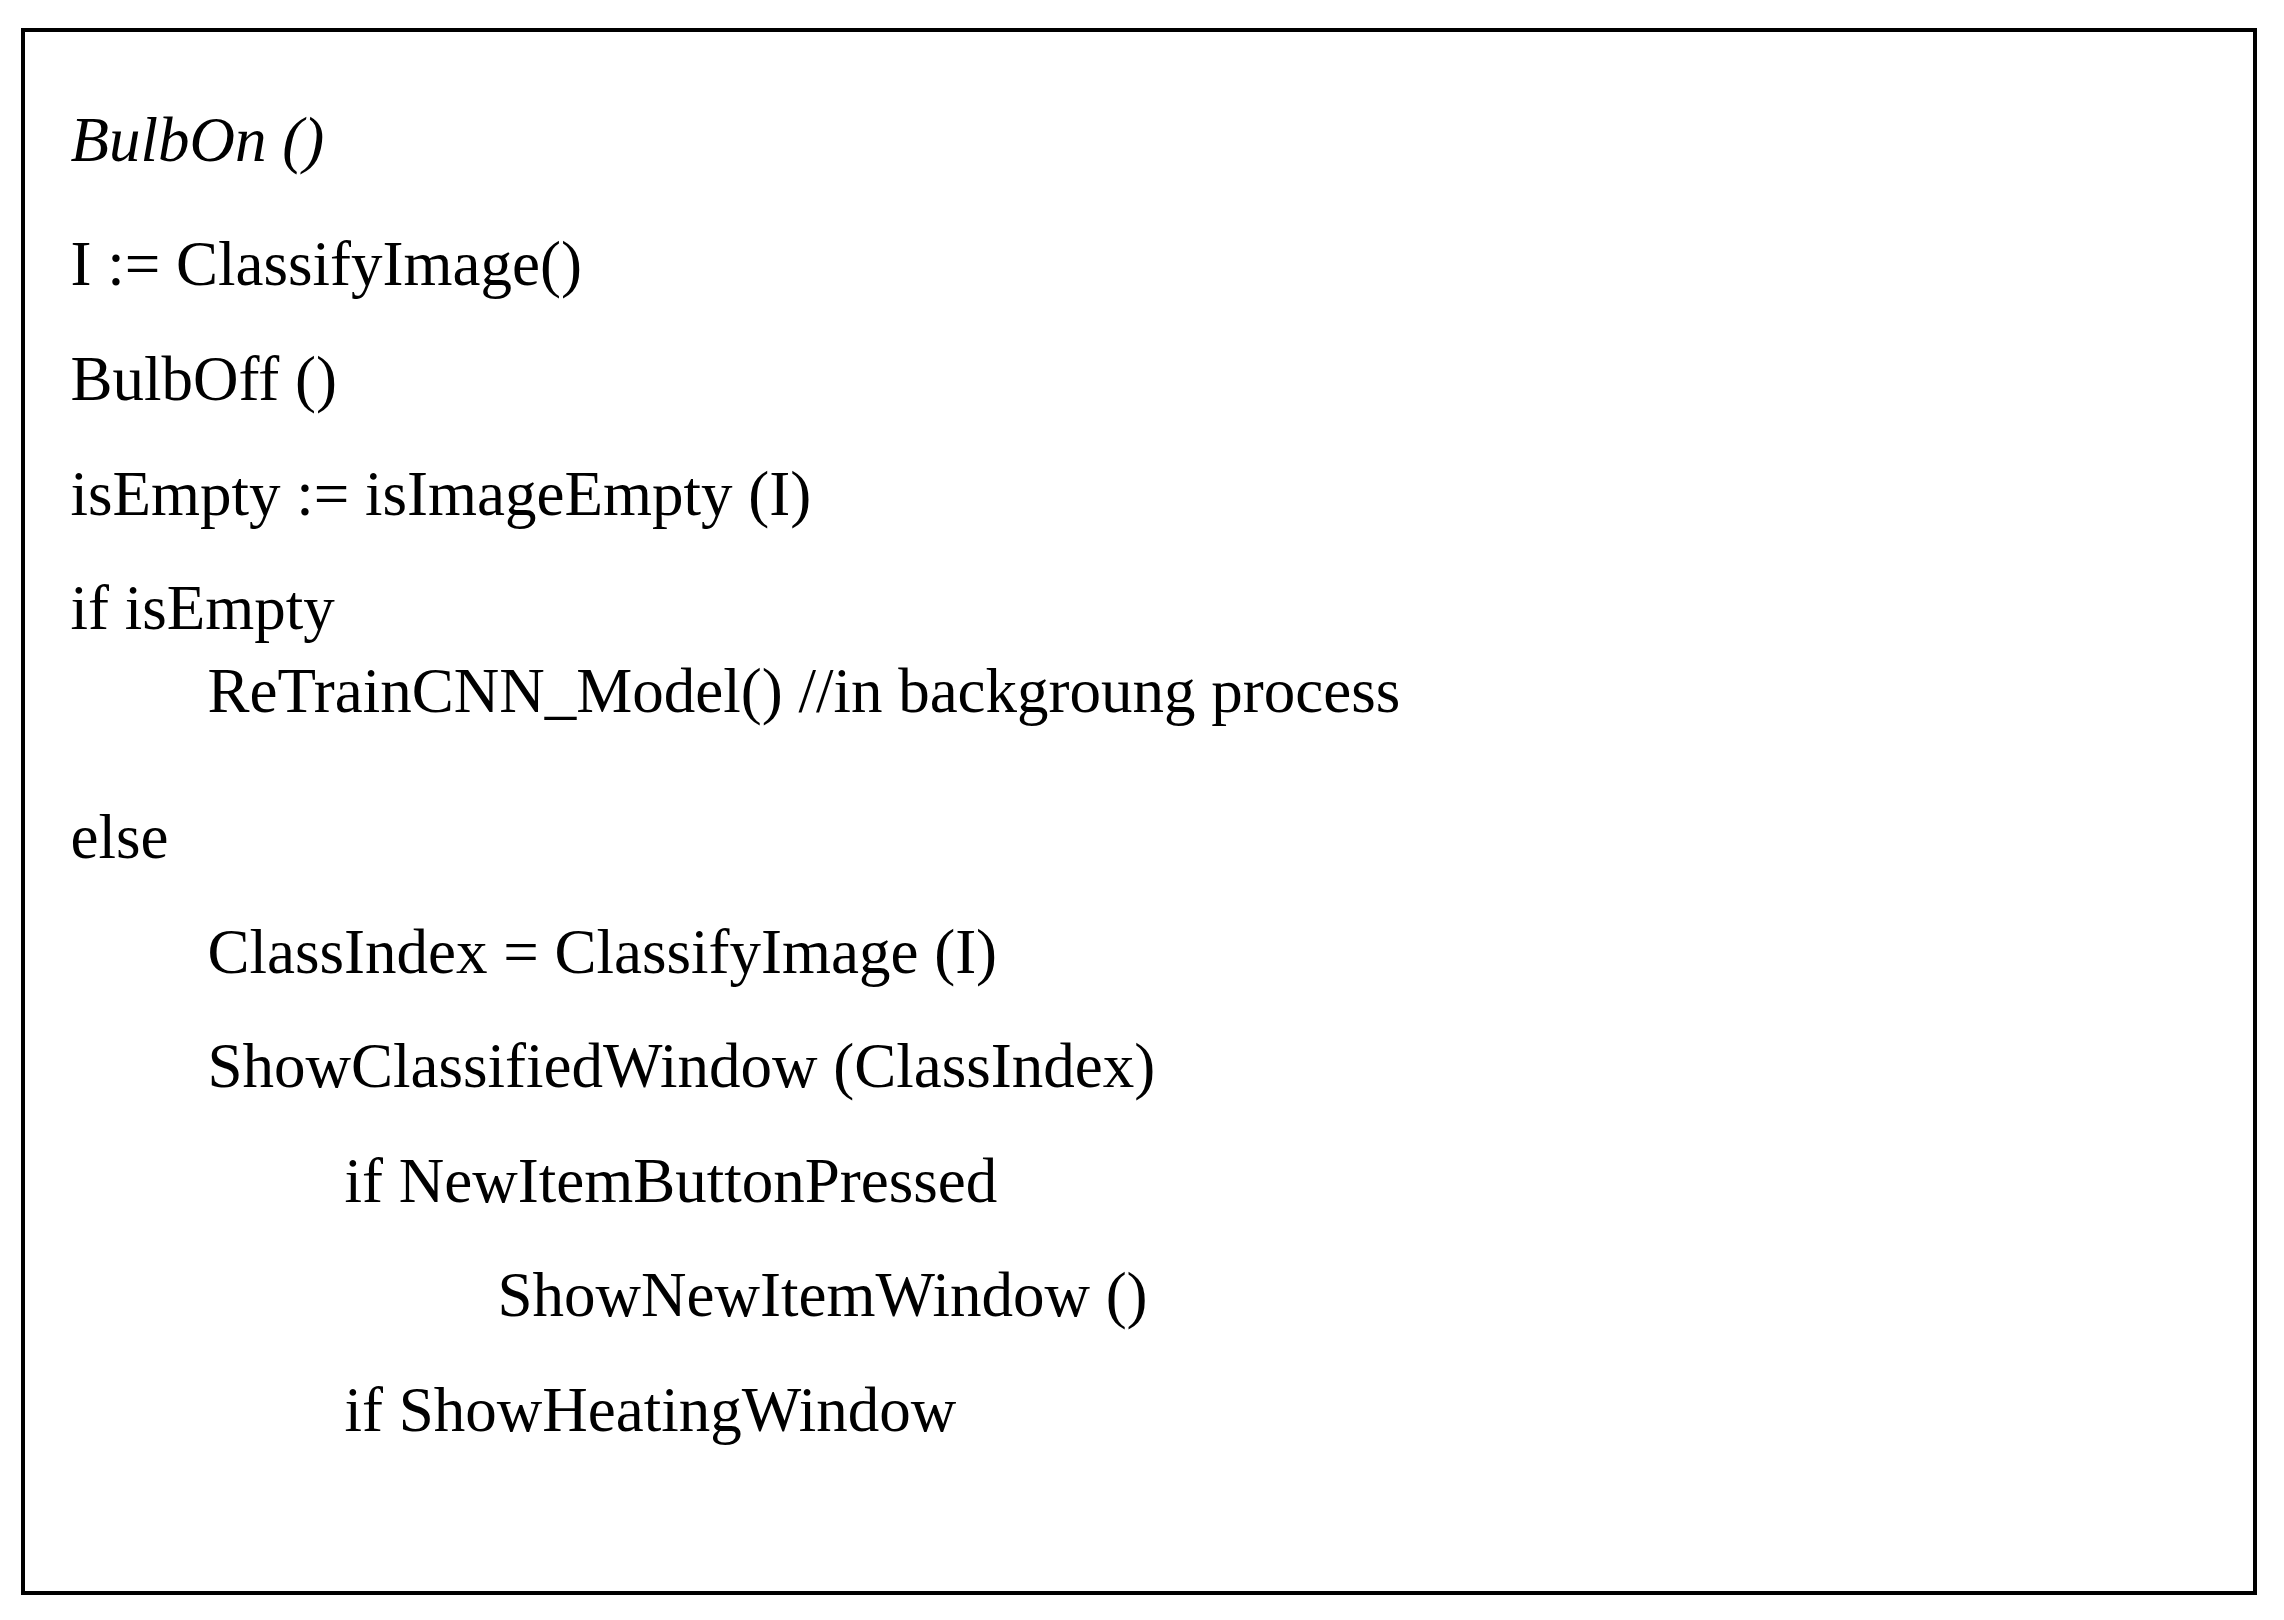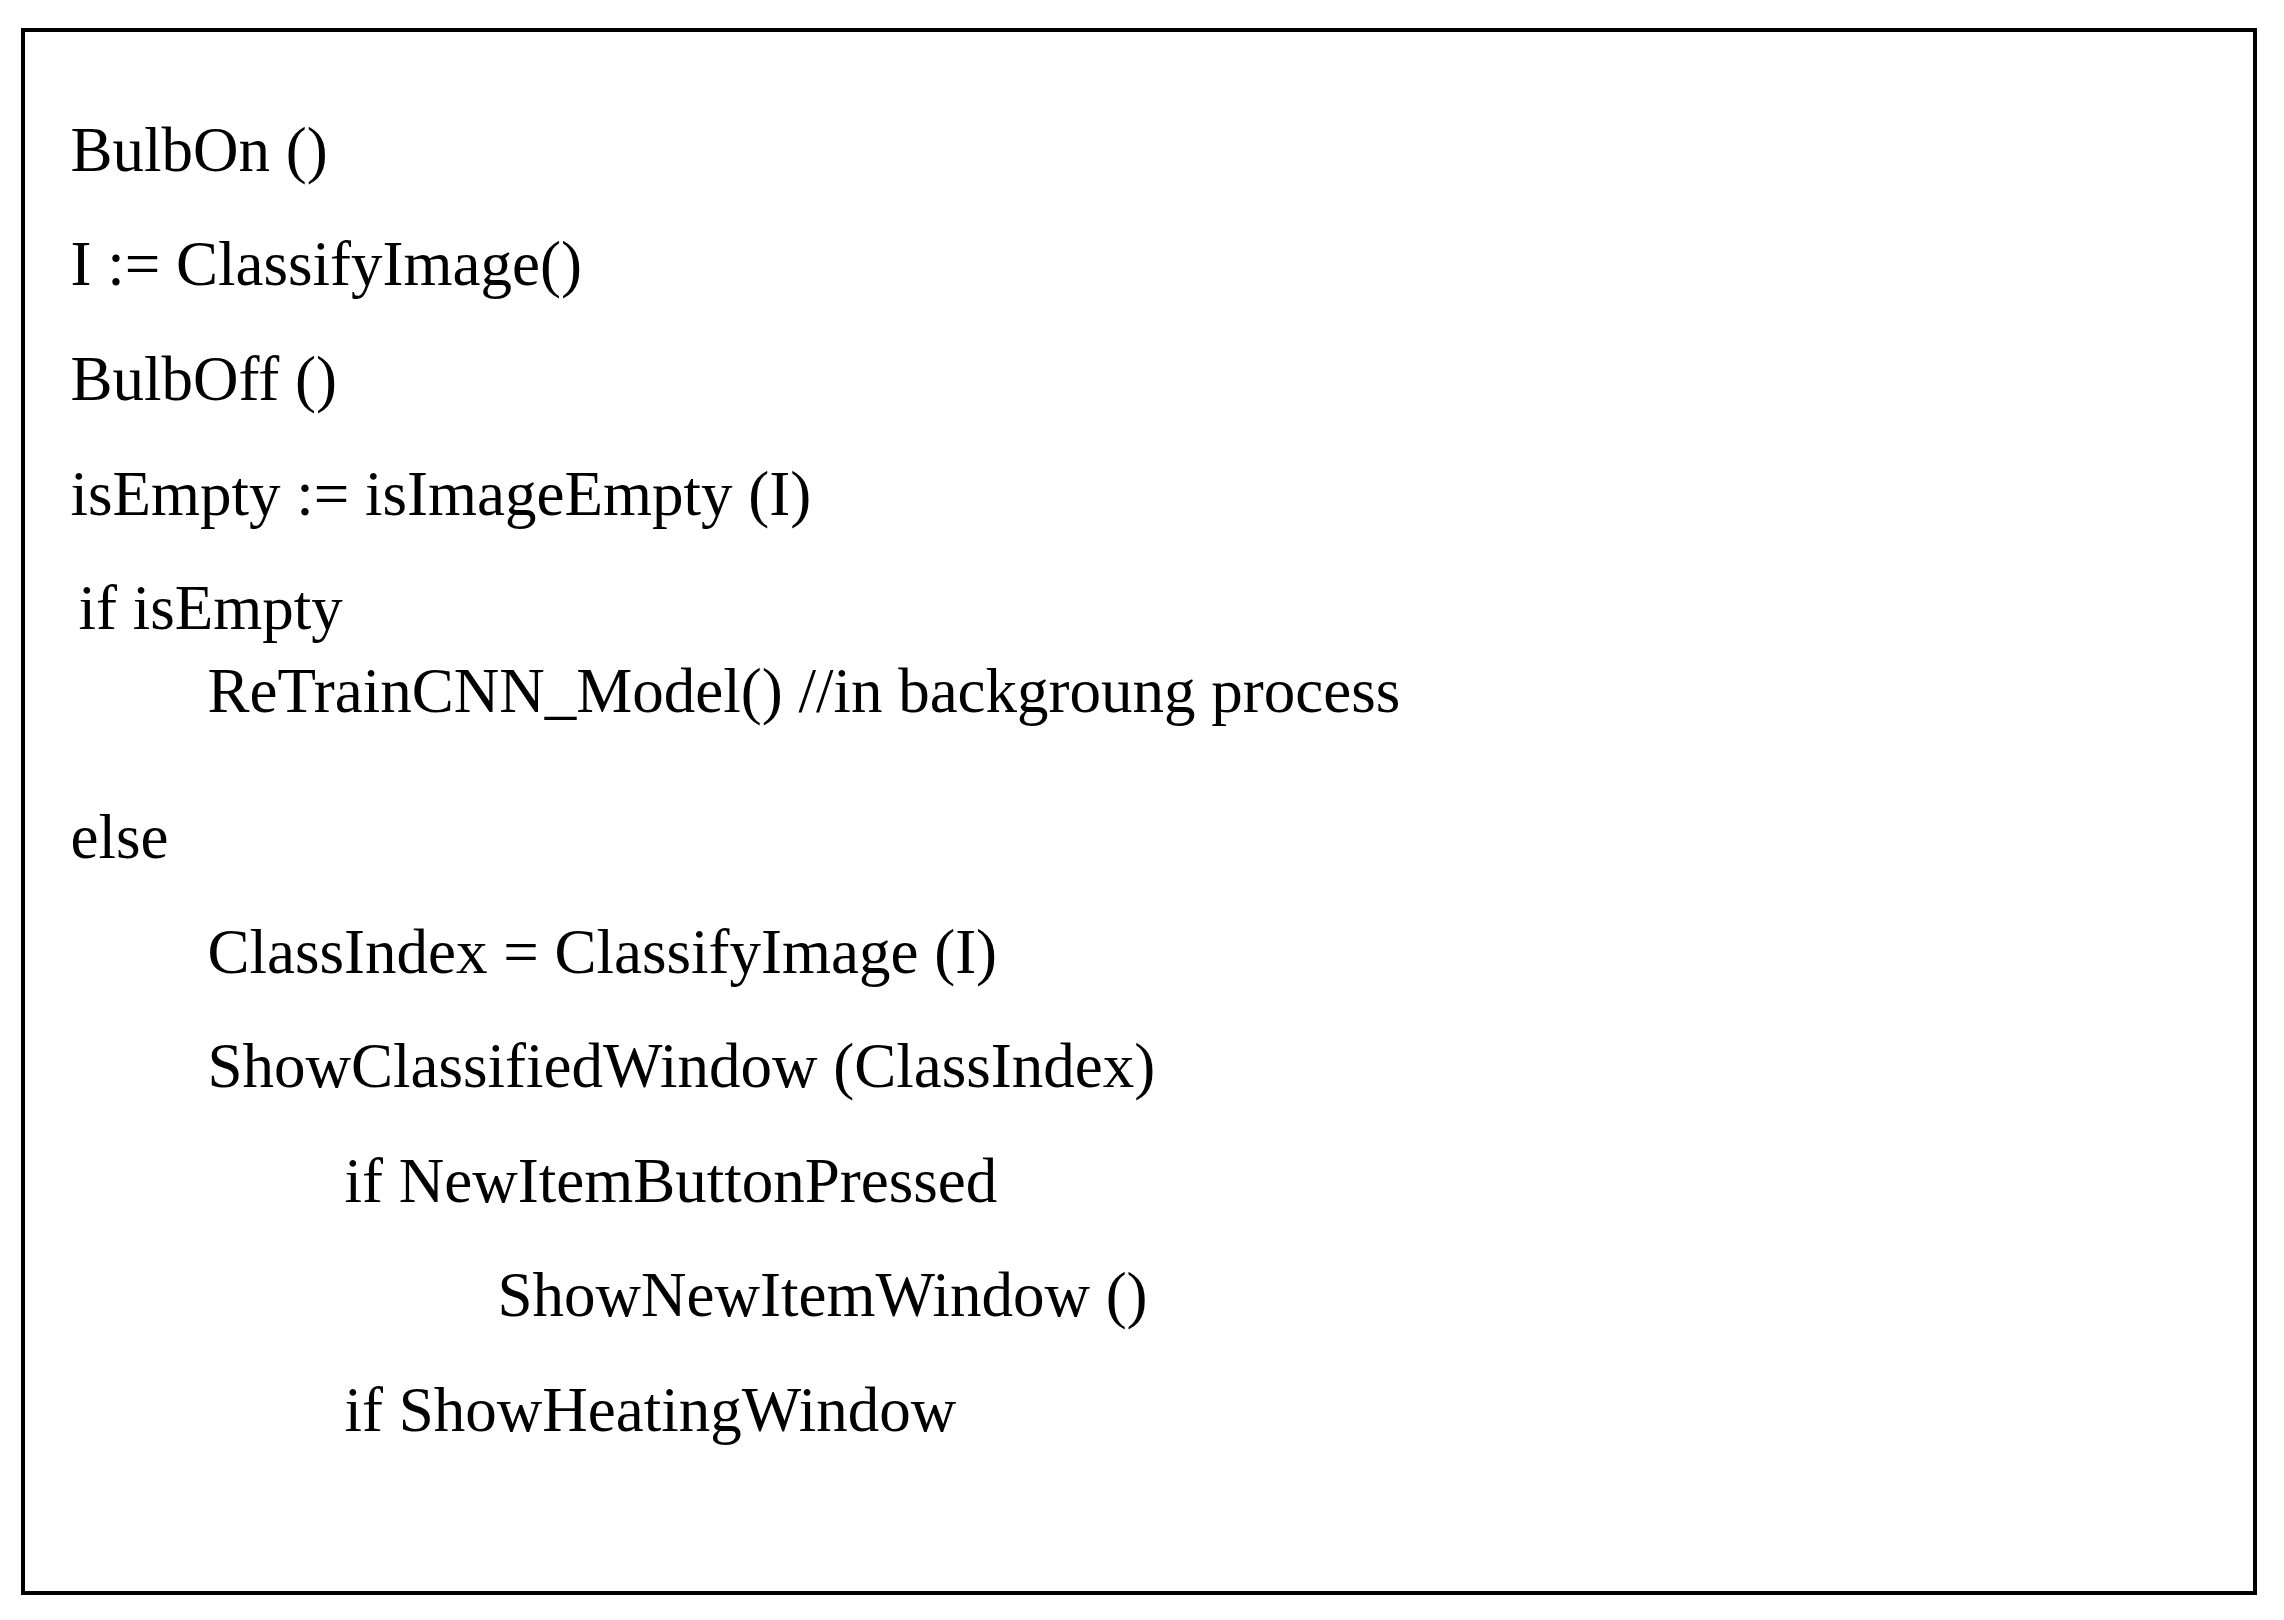--- a/index.html
+++ b/index.html
@@ -52,25 +52,25 @@
   .indent-1 { left: 183px; }
   .indent-2 { left: 320px; }
   .indent-3 { left: 457px; }
 </style>
 </head>
 <body>
 
 <div id="page">
   <div id="pseudocode-box">
     <div id="code-lines">
-        <div class="code-line indent-0" style="top: 87px;"><span class="line-text">BulbOn ()</span></div>
+        <div class="code-line indent-0" style="top: 77px; font-style: italic;"><span class="line-text">BulbOn ()</span></div>
         <div class="code-line indent-0" style="top: 201px;"><span class="line-text">I := ClassifyImage()</span></div>
         <div class="code-line indent-0" style="top: 316px;"><span class="line-text">BulbOff ()</span></div>
         <div class="code-line indent-0" style="top: 431px;"><span class="line-text">isEmpty := isImageEmpty (I)</span></div>
-        <div class="code-line indent-0" style="top: 545px; margin-left: 8px;"><span class="line-text">if isEmpty</span></div>
+        <div class="code-line indent-0" style="top: 545px;"><span class="line-text">if isEmpty</span></div>
         <div class="code-line indent-1" style="top: 628px;"><span class="line-text">ReTrainCNN_Model() //in backgroung process</span></div>
         <div class="code-line indent-0" style="top: 774px;"><span class="line-text">else</span></div>
         <div class="code-line indent-1" style="top: 889px;"><span class="line-text">ClassIndex = ClassifyImage (I)</span></div>
         <div class="code-line indent-1" style="top: 1003px;"><span class="line-text">ShowClassifiedWindow (ClassIndex)</span></div>
         <div class="code-line indent-2" style="top: 1118px;"><span class="line-text">if NewItemButtonPressed</span></div>
         <div class="code-line indent-3" style="top: 1232px; margin-left: 16px;"><span class="line-text">ShowNewItemWindow ()</span></div>
         <div class="code-line indent-2" style="top: 1347px;"><span class="line-text">if ShowHeatingWindow</span></div>
       </div>
   </div>
 </div>

